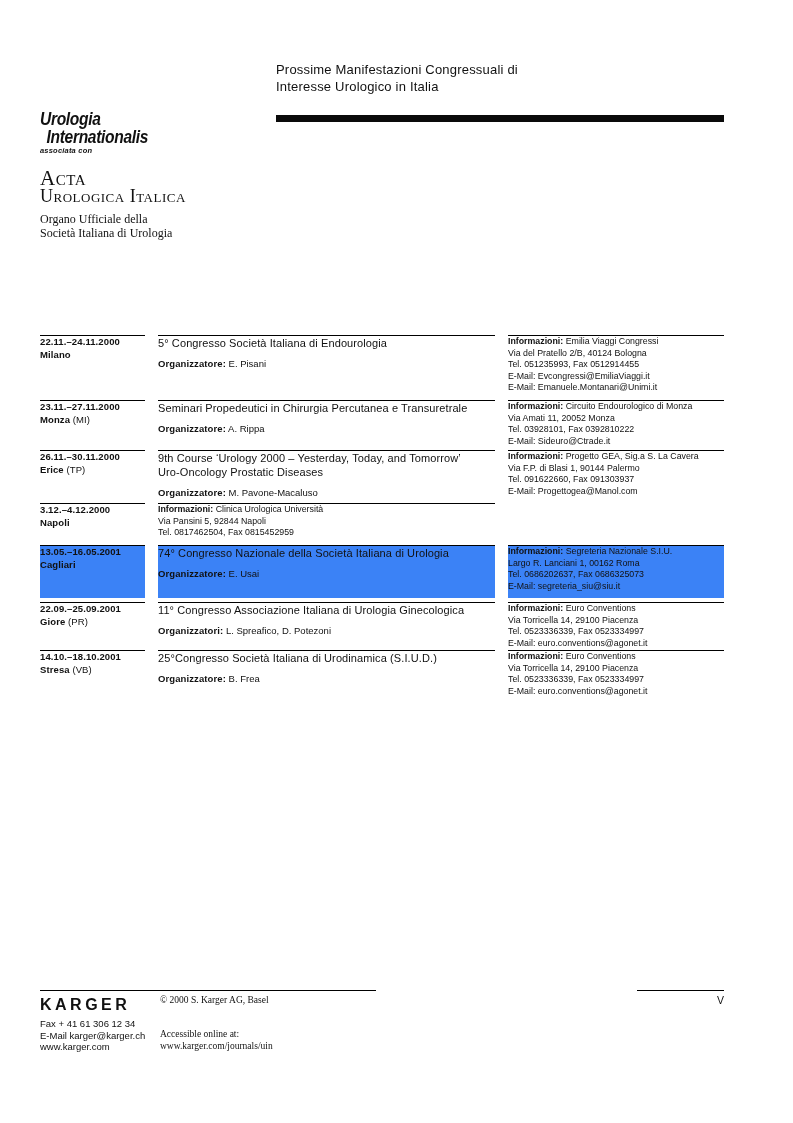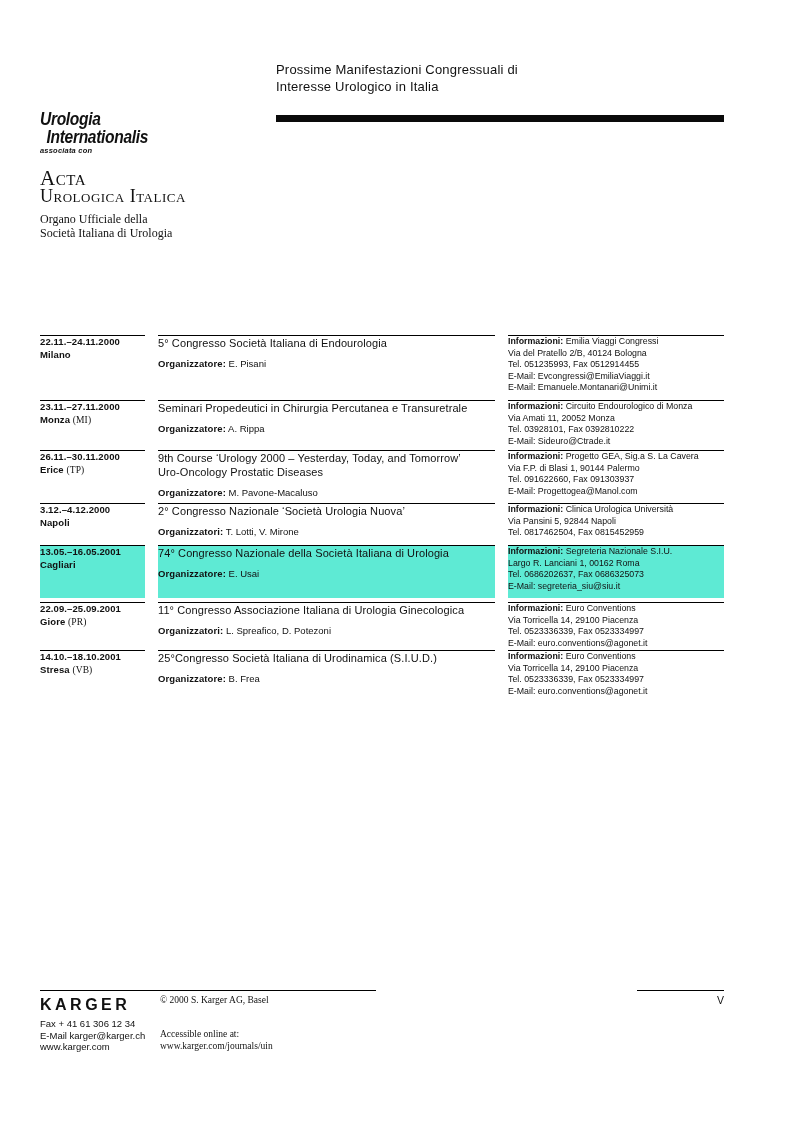--- a/index.html
+++ b/index.html
@@ -77,31 +77,31 @@
 
   
   .events { position: absolute; left: 40px; top: 335px; width: 684px; }
   .row {
     display: grid;
     grid-template-columns: 105px 337px 216px;
     column-gap: 13px;
   }
   .row .cell { border-top: 1.5px solid #000; }
   .row.hl { margin-bottom: 4px; }
-  .row.hl .cell { background: #5eead4; }
+  .row.hl .cell { background: #3b82f6; }
   .r1 { min-height: 65px; }
   .r2 { min-height: 50px; }
   .r3 { min-height: 53px; }
   .r4 { min-height: 42px; }
   .r5 { min-height: 53px; }
   .r6 { min-height: 48px; }
   .r7 { min-height: 60px; }
 
   .date-cell { font-size: 9.5px; font-weight: bold; line-height: 12.5px; letter-spacing: 0.1px; }
-  .date-cell .suffix { font-weight: normal; font-family: Liberation Serif, serif; }
+  .date-cell .suffix { font-weight: normal; }
   .title-cell { font-size: 11px; line-height: 14px; }
   .ev-title { white-space: pre-line; letter-spacing: 0.1px; }
   .organizer { margin-top: 7px; font-size: 9.5px; }
   .organizer b { letter-spacing: 0.1px; }
   .info-cell { font-size: 8.8px; line-height: 11.6px; }
   .info-rest { white-space: pre-line; }
 
   
   .foot-rule-left {
     position: absolute; left: 40px; top: 990px;
@@ -214,24 +214,20 @@
         <div class="info-rest">Via F.P. di Blasi 1, 90144 Palermo
 Tel. 091622660, Fax 091303937
 E-Mail: Progettogea@Manol.com</div>
       </div>
     </div>
 
     <div class="row r4">
       <div class="cell date-cell">
         <div>3.12.–4.12.2000</div>
         <div><b>Napoli</b> <span class="suffix"></span></div>
-      </div>
-      <div class="cell title-cell">
-        <div class="ev-title">2° Congresso Nazionale ‘Società Urologia Nuova’</div>
-        <div class="organizer"><b>Organizzatori:</b> <span>T. Lotti, V. Mirone</span></div>
       </div>
       <div class="cell info-cell">
         <div><b>Informazioni:</b> <span>Clinica Urologica Università</span></div>
         <div class="info-rest">Via Pansini 5, 92844 Napoli
 Tel. 0817462504, Fax 0815452959</div>
       </div>
     </div>
 
     <div class="row r5 hl">
       <div class="cell date-cell">

